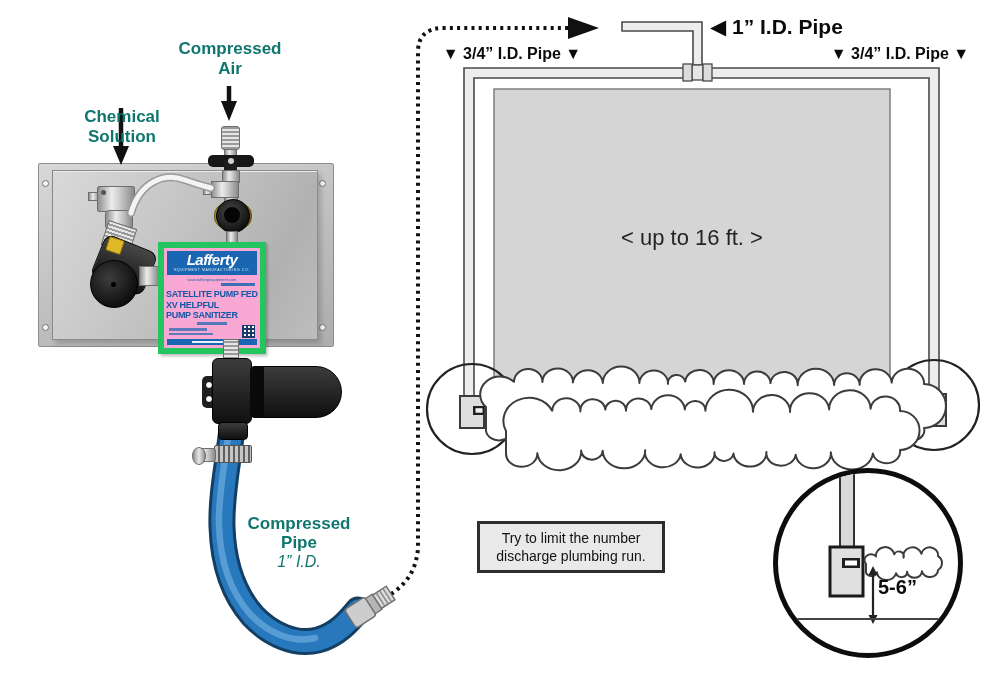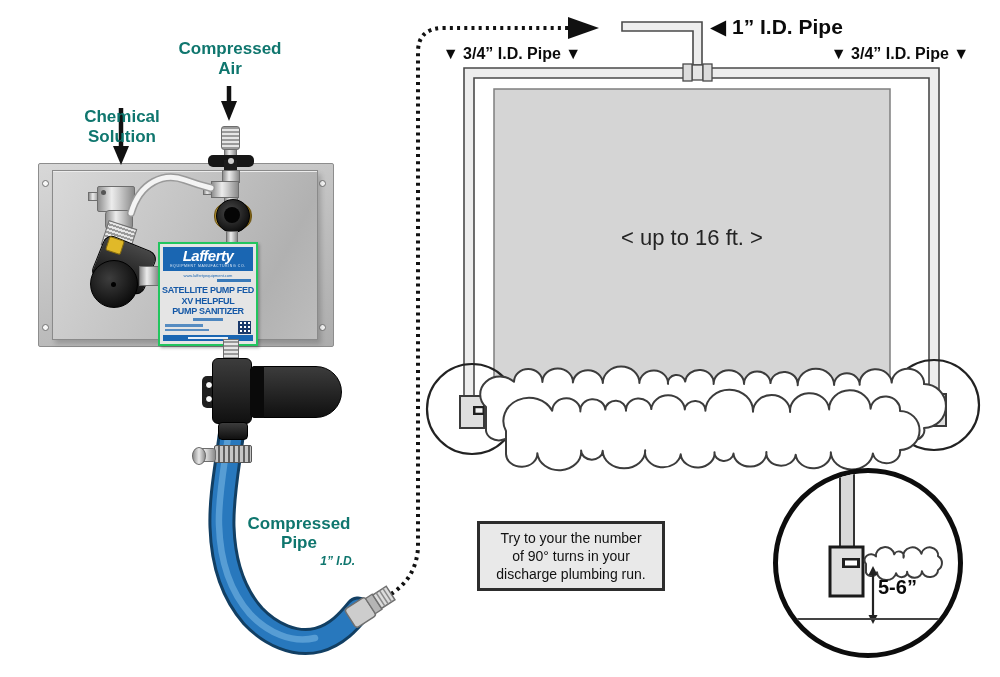--- a/index.html
+++ b/index.html
@@ -10,21 +10,21 @@
   .lbl{font-weight:bold;font-size:17px;line-height:20px;text-align:center;color:#0f766e;}
   .pipe-lbl{font-weight:bold;font-size:16px;color:#0b0b0b;white-space:nowrap;}
   .metal{background:linear-gradient(90deg,#8f8f8f,#ececec 38%,#cfcfcf 58%,#8a8a8a);border:1px solid #6e6e6e;box-sizing:border-box;}
   .ridged{background:repeating-linear-gradient(0deg,#9a9a9a 0 2px,#e6e6e6 2px 4px);border:1px solid #6e6e6e;box-sizing:border-box;}
   .black{background:linear-gradient(180deg,#3c3c3c,#101010);border:1px solid #000;box-sizing:border-box;}
   .hole{width:7px;height:7px;border-radius:50%;background:#f7f7f7;border:1.5px solid #737373;box-sizing:border-box;}
   .panel-back{background:linear-gradient(160deg,#d8d8d8,#bcbcbc 60%,#adadad);border:1px solid #8d8d8d;border-radius:2px;}
   .panel-front{background:linear-gradient(118deg,#d9d9d9,#c3c3c3 45%,#b1b1b1 78%,#bdbdbd);border:1px solid #8a8a8a;
                box-shadow:inset 0 1px 0 #ececec,3px 4px 5px rgba(0,0,0,.18);}
   .hint{background:#e9e9e9;border:3px solid #2d2d2d;text-align:center;font-size:14px;line-height:18px;color:#111;padding:5px 0;}
-  .plate{background:#e5e5e5;border:2px solid #22c55e;box-shadow:1.5px 2px 3px rgba(0,0,0,.28);}
+  .plate{background:#f9a8d4;border:6px solid #22c55e;box-shadow:1.5px 2px 3px rgba(0,0,0,.28);}
   .blue-bar{background:#1a66b2;}
   .detail-circle{width:190px;height:190px;border:5px solid #0d0d0d;border-radius:50%;background:#fff;box-sizing:border-box;overflow:hidden;}
 </style>
 </head>
 <body>
 
 <div class="canvas">
 
   <svg width="1000" height="677" viewBox="0 0 1000 677">
 
@@ -110,21 +110,21 @@
   <div class="abs" style="left:107px;top:238px;width:14px;height:13px;transform:rotate(18deg);background:#e0b929;border:1px solid #8a6f10;border-radius:2px;"></div>
   <div class="abs metal" style="left:139px;top:266px;width:20px;height:20px;"></div>
 
   <div class="abs plate" style="left:158px;top:242px;width:96px;height:100px;">
     <div class="abs blue-bar" style="left:3px;top:3px;right:3px;height:24px;">
       <div style="font-style:italic;font-weight:bold;font-size:15px;color:#fff;text-align:center;line-height:17px;letter-spacing:-0.5px;">Lafferty</div>
       <div style="font-size:3.5px;color:#dce8f5;text-align:center;letter-spacing:0.6px;line-height:4px;">EQUIPMENT MANUFACTURING CO.</div>
     </div>
     <div class="abs" style="left:3px;top:29px;right:3px;font-size:4px;color:#1a66b2;text-align:center;">www.laffertyequipment.com</div>
     <div class="abs blue-bar" style="top:35px;right:5px;width:34px;height:3px;opacity:.85;"></div>
-    <div class="abs" style="left:2px;top:41px;right:2px;text-align:center;font-weight:bold;font-size:9px;line-height:10.5px;color:#1558a6;letter-spacing:-0.3px;">
+    <div class="abs" style="left:2px;top:41px;right:2px;text-align:left;font-weight:bold;font-size:9px;line-height:10.5px;color:#1558a6;letter-spacing:-0.3px;">
       <div>SATELLITE PUMP FED</div>
       <div>XV HELPFUL</div>
       <div>PUMP SANITIZER</div>
     </div>
     <div class="abs blue-bar" style="left:33px;top:74px;width:30px;height:2.5px;opacity:.75;"></div>
     <div class="abs blue-bar" style="left:5px;top:80px;width:38px;height:2.5px;opacity:.7;"></div>
     <div class="abs blue-bar" style="left:5px;top:84.5px;width:44px;height:2.5px;opacity:.7;"></div>
     <div class="abs" style="right:5px;top:77px;width:13px;height:13px;background:repeating-linear-gradient(90deg,#1a3a6b 0 2px,rgba(255,255,255,0) 2px 4px),repeating-linear-gradient(0deg,#1a3a6b 0 2px,#fff 2px 4px);"></div>
     <div class="abs blue-bar" style="left:3px;bottom:3px;right:3px;height:6px;">
       <div style="width:40px;height:2.5px;background:#fff;opacity:.9;margin:1.5px auto 0;"></div>
@@ -160,30 +160,29 @@
     <div>Chemical</div>
     <div>Solution</div>
   </div>
   <div class="abs lbl" style="left:170px;top:39px;width:120px;">
     <div>Compressed</div>
     <div>Air</div>
   </div>
   <div class="abs lbl" style="left:243px;top:514px;width:112px;line-height:19px;">
     <div>Compressed</div>
     <div>Pipe</div>
-    <div style="font-style:italic;font-weight:bold;font-size:12px;text-align:right;">1” I.D.</div>
+    <div style="font-style:italic;font-weight:normal;font-size:16px;">1” I.D.</div>
   </div>
   <div class="abs pipe-lbl" style="left:710px;top:15px;font-size:21px;">◀ 1” I.D. Pipe</div>
   <div class="abs pipe-lbl" style="left:438px;top:45px;width:148px;text-align:center;">▼ 3/4” I.D. Pipe ▼</div>
   <div class="abs pipe-lbl" style="left:826px;top:45px;width:148px;text-align:center;">▼ 3/4” I.D. Pipe ▼</div>
   <div class="abs" style="left:592px;top:225px;width:200px;text-align:center;font-size:22px;color:#242424;">&lt; up to 16 ft. &gt;</div>
 
   <div class="abs hint" style="left:477px;top:521px;width:182px;">
-    <div>Try to your the number</div>
-    <div>of 90° turns in your</div>
+    <div>Try to limit the number</div>
     <div>discharge plumbing run.</div>
   </div>
 
   <div class="abs detail-circle" style="left:773px;top:468px;text-decoration:underline;">
     <svg width="180" height="180" viewBox="0 0 180 180" style="left:0;top:0;">
       <rect x="62" y="-2" width="14" height="78" fill="#d9d9d9" stroke="#333" stroke-width="2"></rect>
       <rect x="52" y="74" width="33" height="49" fill="#e0e0e0" stroke="#1a1a1a" stroke-width="3"></rect>
       <rect x="64" y="85" width="18" height="10" fill="#1f1f1f"></rect>
       <rect x="67" y="87.5" width="12" height="5" fill="#fff"></rect>
       <path id="cloudC" fill="#fff" stroke="#3c3c3c" stroke-width="2" stroke-linejoin="round" d="M 88 91 A 5.0 4.5 0 0 1 98.0 83.4 A 9.1 8.2 0 0 1 116.2 81.3 A 4.7 4.2 0 0 1 125.5 84.6 A 8.9 8.0 0 0 1 143.4 80.7 A 8.3 7.5 0 0 1 160.0 83.2 A 8 8 0 0 1 160 97 A 8.1 6.8 0 0 1 143.9 98.3 A 7.4 6.2 0 0 1 129.1 98.8 A 5.5 4.6 0 0 1 118.1 100.2 A 9.6 8.0 0 0 1 99.0 99.3 A 5.5 4.6 0 0 1 88.0 97.5 Z"></path>

